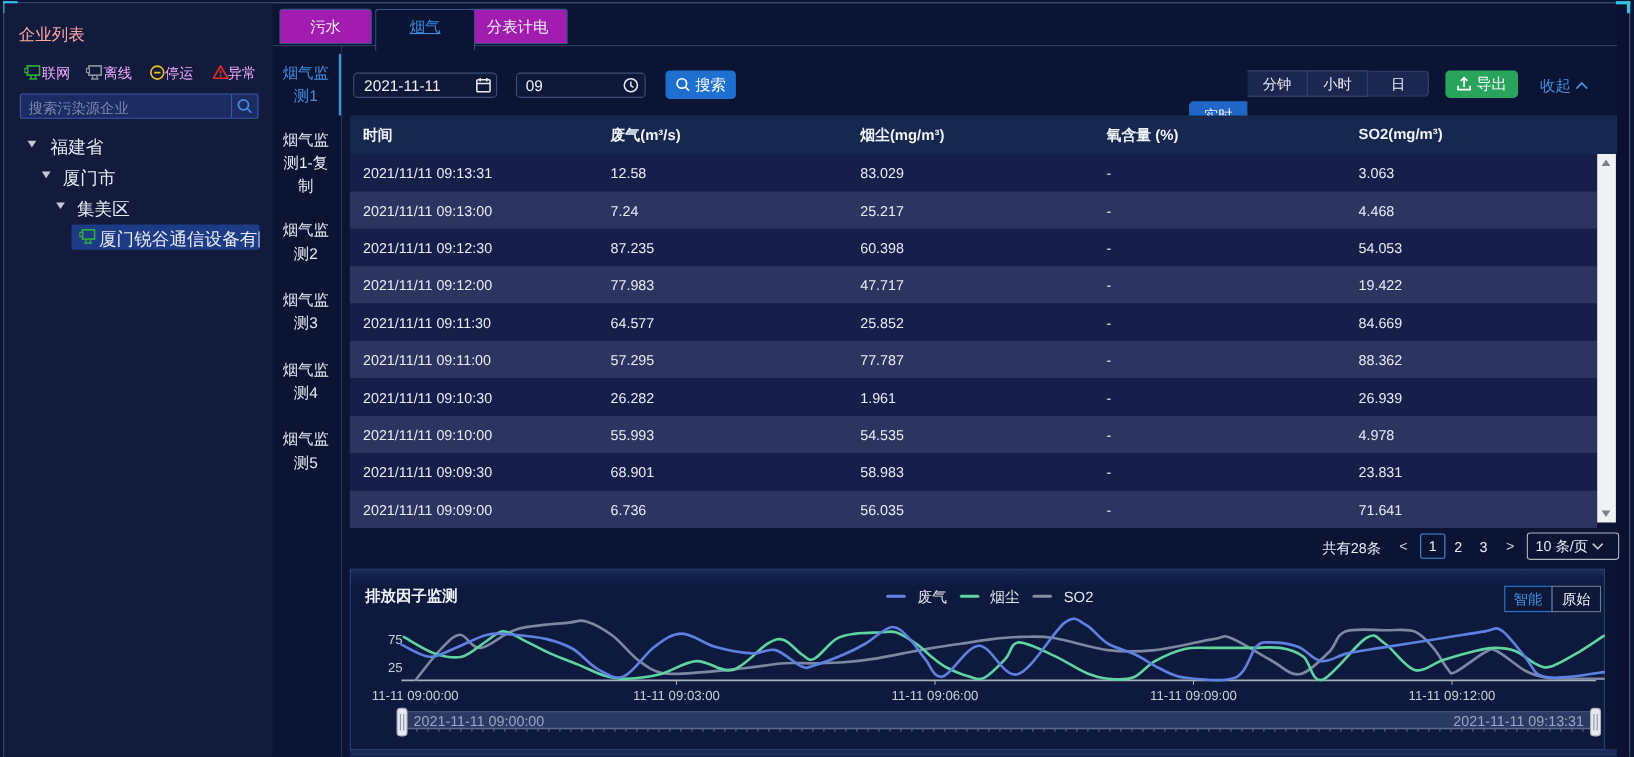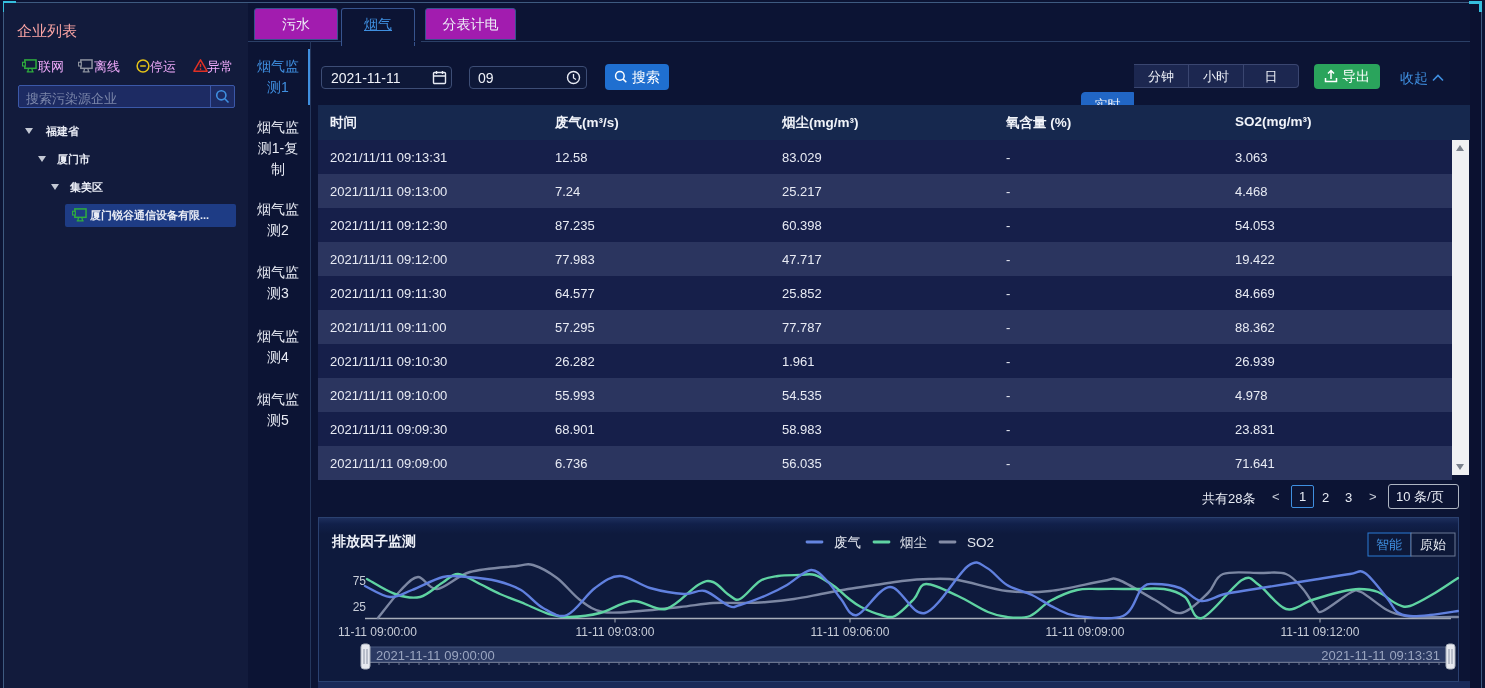--- a/index.html
+++ b/index.html
@@ -13,21 +13,21 @@
 .cyh{height:3px;background:#35bede;}
 .cyv{width:3px;background:#35bede;}
 
 #sidebar{left:4px;top:3px;width:244px;height:685px;background:#121b3c;}
 .sbtitle{left:13px;top:19px;font-size:15px;color:#fca5a5;}
 .leg{top:55px;font-size:13px;color:#f0abfc;}
 .sinput{left:14px;top:82px;width:217px;height:23px;background:#1d2b63;border:1px solid #3b58a8;border-radius:2px;}
 .sph{left:22px;top:87px;font-size:13px;color:#7d88ab;}
 .sdiv{left:206px;top:83px;width:1px;height:21px;background:#3b58a8;}
 .caret{width:0;height:0;border-left:4.5px solid transparent;border-right:4.5px solid transparent;border-top:6px solid #c3c8d4;}
-.tnode{font-size:11px;color:#e8ebf4;font-weight:bold;}
+.tnode{font-size:16px;color:#e8ebf4;}
 .selnode{left:61px;top:201px;width:171px;height:23px;background:#1e3c85;border-radius:2px;}
 
 .tab{top:8px;height:32px;border:1px solid #37548e;background:#a21caf;border-radius:3px 3px 0 0;text-align:center;line-height:30px;font-size:14px;color:#eef1f8;}
 .tabact{top:8px;height:38px;border:1px solid #37548e;border-bottom:none;background:#0c1434;border-radius:3px 3px 0 0;text-align:center;line-height:30px;font-size:14px;color:#3f8fe0;z-index:2;}
 #tabline{left:248px;top:41px;width:1222px;height:1px;background:#2b3f66;}
 
 #vmenudiv{left:310px;top:41px;width:1px;height:647px;background:#24365c;}
 .vm{left:248px;width:60px;text-align:center;font-size:14px;line-height:21px;color:#e8ebf4;}
 #vmact{left:308px;top:49px;width:2px;height:56px;background:#3f8fe0;}
 
@@ -103,21 +103,21 @@
   <div class="abs selnode"></div>
   <svg class="abs" style="left:68px;top:205px" width="15" height="14" viewBox="0 0 16 15">
       <rect x="3" y="1" width="12" height="9" fill="none" stroke="#2fae3d" stroke-width="1.6"></rect>
       <path d="M7 10 L6.2 13.5 M10.5 10 L11.3 13.5 M5 13.8 H12.5" stroke="#2fae3d" stroke-width="1.4" fill="none"></path>
       <rect x="0.5" y="3.5" width="3" height="4" fill="#1e3c85" stroke="#2fae3d" stroke-width="1.2"></rect>
     </svg>
   <div class="abs tnode" style="left:86px;top:205px;white-space:nowrap;overflow:hidden;width:146px;">厦门锐谷通信设备有限...</div>
 </div>
 
 <div class="abs tab" style="left:254px;width:84px;">污水</div>
-<div class="abs tabact" style="left:341px;width:74px;text-decoration:underline;">烟气</div>
+<div class="abs tabact" style="left:341px;width:91px;text-decoration:underline;">烟气</div>
 <div class="abs tab" style="left:425px;width:91px;">分表计电</div>
 <div class="abs" id="tabline"></div>
 <div class="abs" style="left:342px;top:41px;width:79px;height:1px;background:#0c1434;z-index:3;"></div>
 
 <div class="abs" id="vmenudiv"></div>
 <div class="abs" id="vmact"></div>
 <div class="abs vm" style="top:56px;color:#3f8fe0;">烟气监<br>测1</div>
 <div class="abs vm" style="top:117px;">烟气监<br>测1-复<br>制</div>
 <div class="abs vm" style="top:199px;">烟气监<br>测2</div>
 <div class="abs vm" style="top:262px;">烟气监<br>测3</div>
@@ -232,21 +232,21 @@
 <div class="abs" id="sbar"></div>
 <div class="abs sbarrow" style="top:145px;border-bottom:6px solid #7a818c;"></div>
 <div class="abs sbarrow" style="top:464px;border-top:6px solid #7a818c;"></div>
 
 <div class="abs pg" style="left:1202px;top:490px;">共有28条</div>
 <div class="abs pg" style="left:1272px;top:489px;color:#c8cdd8;">&lt;</div>
 <div class="abs pg" style="left:1291px;top:485px;width:23px;height:23px;border:1px solid #3f8fe0;border-radius:2px;text-align:center;line-height:22px;">1</div>
 <div class="abs pg" style="left:1322px;top:490px;">2</div>
 <div class="abs pg" style="left:1345px;top:490px;">3</div>
 <div class="abs pg" style="left:1369px;top:489px;color:#c8cdd8;">&gt;</div>
-<div class="abs pg" style="left:1388px;top:484px;width:71px;height:25px;border:1px solid #aeb5c2;border-radius:3px;line-height:24px;padding-left:7px;">10 条/页 <svg style="vertical-align:1px" width="11" height="7" viewBox="0 0 11 7">
+<div class="abs pg" style="left:1388px;top:484px;width:84px;height:25px;border:1px solid #aeb5c2;border-radius:3px;line-height:24px;padding-left:7px;">10 条/页 <svg style="vertical-align:1px" width="11" height="7" viewBox="0 0 11 7">
       <path d="M1 1.2 L5.5 5.8 L10 1.2" stroke="#c8cdd8" stroke-width="1.4" fill="none"></path>
     </svg></div>
 
 <div class="abs" style="left:318px;top:681px;width:1152px;height:7px;background:#1a2a58;"></div>
 <div class="abs" id="chart"></div>
 <svg class="abs" style="left:318px;top:517px" width="1141" height="165" viewBox="0 0 1141 165" id="chartsvg">
 <text x="14" y="29" font-size="14" font-weight="bold" fill="#eef1f8" font-family="Liberation Sans,sans-serif">排放因子监测</text>
 <path d="M489,25 h15" stroke="#6585e0" stroke-width="2.8" stroke-linecap="round"></path>
 <text x="516" y="30" font-size="13.5" fill="#e2e6ee" font-family="Liberation Sans,sans-serif">废气</text>
 <path d="M556,25 h15" stroke="#5fd3a2" stroke-width="2.8" stroke-linecap="round"></path>

